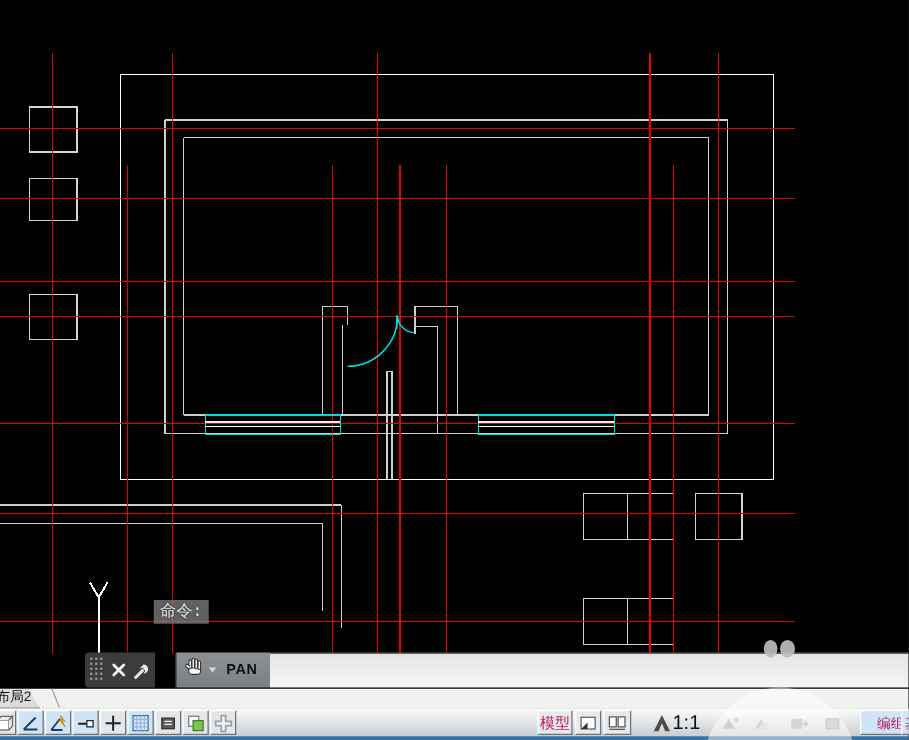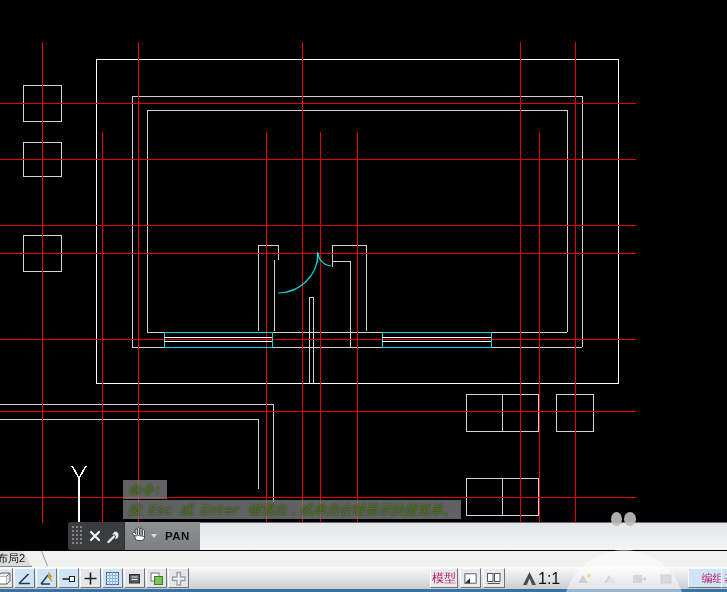--- a/index.html
+++ b/index.html
@@ -1,31 +1,31 @@
 <!DOCTYPE html>
 <html><head>
 <meta charset="utf-8">
 <style>
   html,body{margin:0;padding:0;background:#222;}
   #screen{position:relative;width:727px;height:592px;background:#000;overflow:hidden;
           font-family:"Liberation Sans","DejaVu Sans",sans-serif;}
   #cad{position:absolute;left:0;top:0;}
-  .prompt{position:absolute;color:#4d7c0f;background:rgba(128,130,132,0.75);
+  .prompt{position:absolute;color:#e5e5e5;background:rgba(128,130,132,0.75);
           font-family:"DejaVu Sans Mono",monospace;font-size:13px;line-height:17px;
-          padding:1px 5px;white-space:nowrap;text-shadow:0 0 2px rgba(0,0,0,.6);font-style:italic;}
+          padding:1px 5px;white-space:nowrap;text-shadow:0 0 2px rgba(0,0,0,.6);}
   #prompt1{left:123px;top:480px;}
   #prompt2{left:123px;top:500px;}
   
   #cmdbar{position:absolute;left:68px;top:522px;right:0;height:28px;display:flex;align-items:stretch;}
   #cmd-cap{background:#3a3c3e;border-radius:3px 0 0 3px;display:flex;align-items:center;padding:0 2px;}
   #grip{display:grid;grid-template-columns:repeat(3,4px);grid-auto-rows:4px;margin:0 2px;}
   #grip i{width:2px;height:2px;background:#9aa0a4;border-radius:50%;}
   .capbtn{width:18px;height:20px;display:flex;align-items:center;justify-content:center;}
   #cmd-tool{background:linear-gradient(#8f9294,#7c7f82);display:flex;align-items:center;
-            padding:0 10px 0 6px;border-left:1px solid #2c2e30;}
+            padding:0 10px 0 6px;border-left:1px solid #2c2e30;margin-left:16px;}
   #pan-label{font-weight:bold;font-size:11.5px;color:#0e0e0e;letter-spacing:.5px;margin-left:8px;}
   #caret{width:0;height:0;border-left:3.5px solid transparent;border-right:3.5px solid transparent;
          border-top:4px solid #d8d8d8;margin-left:3px;}
   #cmd-input{flex:1;background:linear-gradient(#e3e5e6,#f4f5f6);border-top:1px solid #6a6c6e;}
   
   #tabrow{position:absolute;left:0;top:551px;width:727px;height:16px;background:#f1f1f0;
           border-bottom:1px solid #b5b5b5;}
   #tab-layout2{position:absolute;left:-10px;top:0;width:40px;height:15px;background:#dcdcdc;
           border:1px solid #8a8a8a;border-top:none;clip-path:polygon(0 0,78% 0,100% 100%,0 100%);
           font-size:11px;color:#111;text-align:center;line-height:15px;}
@@ -117,21 +117,20 @@
       <line x1="382" y1="341" x2="491" y2="341" stroke="#ffffff" stroke-width="1" shape-rendering="crispEdges"></line>
       <path d="M318,253 A40,40 0 0 1 278,293" fill="none" stroke="#00dcdc" stroke-width="1.2"></path>
       <path d="M318,253 A14,14 0 0 0 331,266" fill="none" stroke="#00dcdc" stroke-width="1.2"></path>
       <path d="M317.5,252 L317.5,263" fill="none" stroke="#00dcdc" stroke-width="1.2"></path>
       <line x1="79" y1="478" x2="79" y2="523" stroke="#ffffff" stroke-width="1.6" shape-rendering="crispEdges"></line>
       <line x1="79" y1="478" x2="72" y2="466" stroke="#ffffff" stroke-width="1.6" shape-rendering="crispEdges"></line>
       <line x1="79" y1="478" x2="86" y2="466" stroke="#ffffff" stroke-width="1.6" shape-rendering="crispEdges"></line>
     </svg>
 
   <div id="prompt1" class="prompt">命令:</div>
-  <div id="prompt2" class="prompt">按 Esc 或 Enter 键退出，或单击右键显示快捷菜单。</div>
 
   <div id="cmdbar">
     <div id="cmd-cap">
       <div id="grip">
           <i></i>
           <i></i>
           <i></i>
           <i></i>
           <i></i>
           <i></i>

